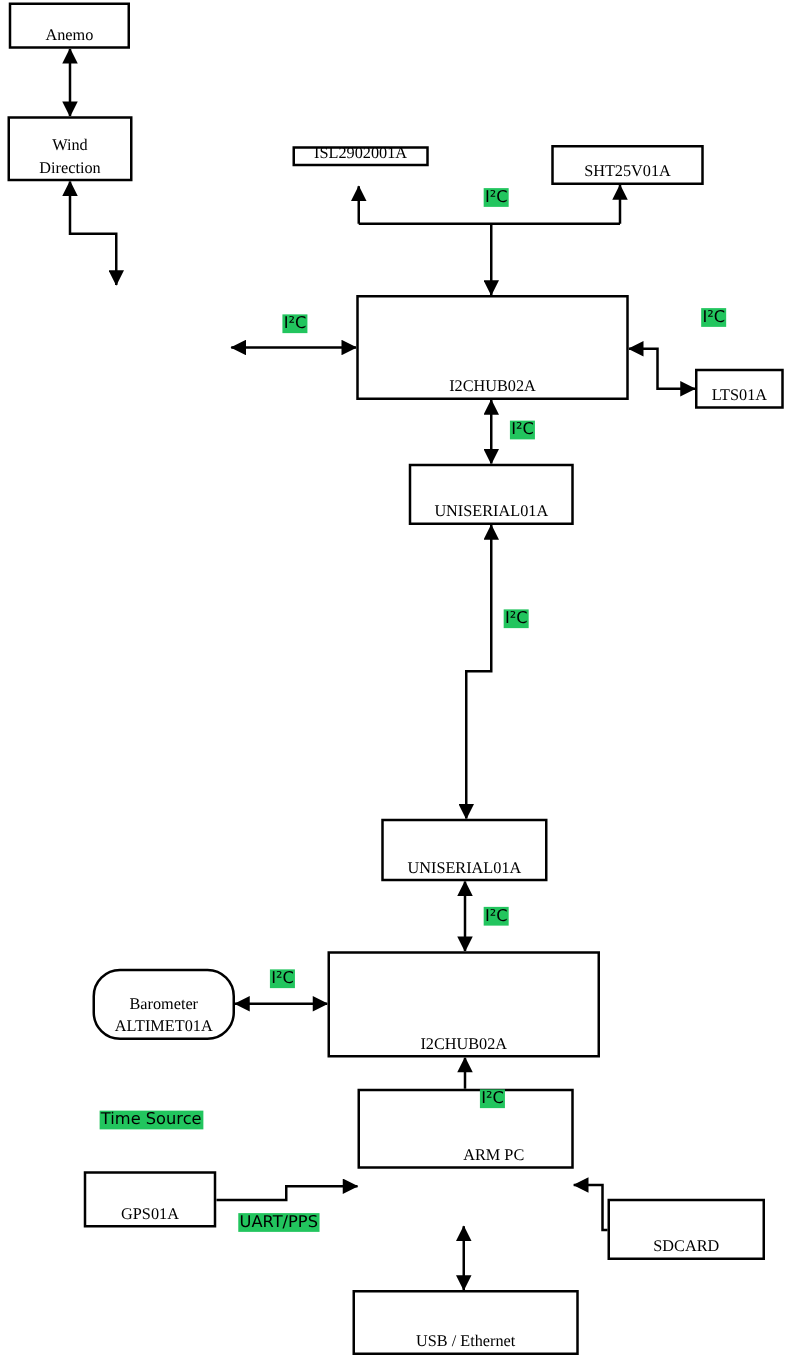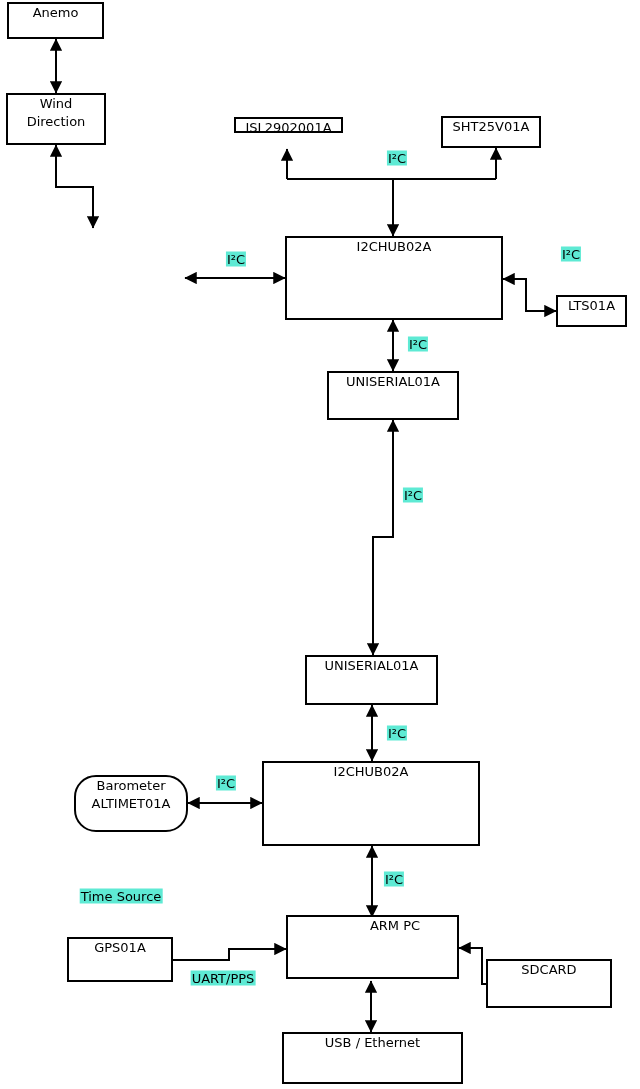--- a/index.html
+++ b/index.html
@@ -22,33 +22,34 @@
     top: 0;
   }
   .node {
     position: absolute;
     box-sizing: border-box;
     border: 2px solid #000000;
     background: #ffffff;
     display: flex;
     flex-direction: column;
     align-items: center;
-    justify-content: flex-start;
+    justify-content: flex-end;
     text-align: center;
     font-size: 13px;
     line-height: 18px;
     white-space: nowrap;
+    font-family: Liberation Serif, serif;
   }
   .edge-label {
     position: absolute;
     transform: translate(-50%, -50%);
     font-size: 13px;
     line-height: 15px;
     white-space: nowrap;
-    background: #5eead4;
+    background: #22c55e;
     padding: 0 1px;
   }
 </style>
 </head>
 <body>
 
 <div class="canvas">
 
   <svg class="edges" width="640" height="1089" viewBox="0 0 640 1089" fill="none" stroke="#000000" stroke-width="2">
     <defs>
@@ -94,21 +95,21 @@
   <div class="node" style="left:6px; top:93px; width:100px; height:52px;">
     <span>Wind</span>
     <span>Direction</span>
   </div>
 
 
   <div class="node" style="left:234px; top:117px; width:109px; height:16px;">
     <span>ISL2902001A</span>
   </div>
 
-  <div class="node" style="left:441px; top:116px; width:100px; height:32px;">
+  <div class="node" style="left:441px; top:116px; width:122px; height:32px;">
     <span>SHT25V01A</span>
   </div>
 
   <div class="node" style="left:285px; top:236px; width:218px; height:84px;">
     <span>I2CHUB02A</span>
   </div>
 
   <div class="node" style="left:556px; top:295px; width:71px; height:32px;">
     <span>LTS01A</span>
   </div>
@@ -127,21 +128,21 @@
 
   <div class="node" style="left:74px; top:775px; width:114px; height:57px;border-radius:22px;">
     <span>Barometer</span>
     <span>ALTIMET01A</span>
   </div>
 
   <div class="node" style="left:67px; top:937px; width:106px; height:45px;">
     <span>GPS01A</span>
   </div>
 
-  <div class="node" style="left:286px; top:915px; width:173px; height:64px;padding-left:45px;">
+  <div class="node" style="left:286px; top:871px; width:173px; height:64px;padding-left:45px;">
     <span>ARM PC</span>
   </div>
 
   <div class="node" style="left:486px; top:959px; width:126px; height:49px;">
     <span>SDCARD</span>
   </div>
 
   <div class="node" style="left:282px; top:1032px; width:181px; height:52px;">
     <span>USB / Ethernet</span>
   </div>

